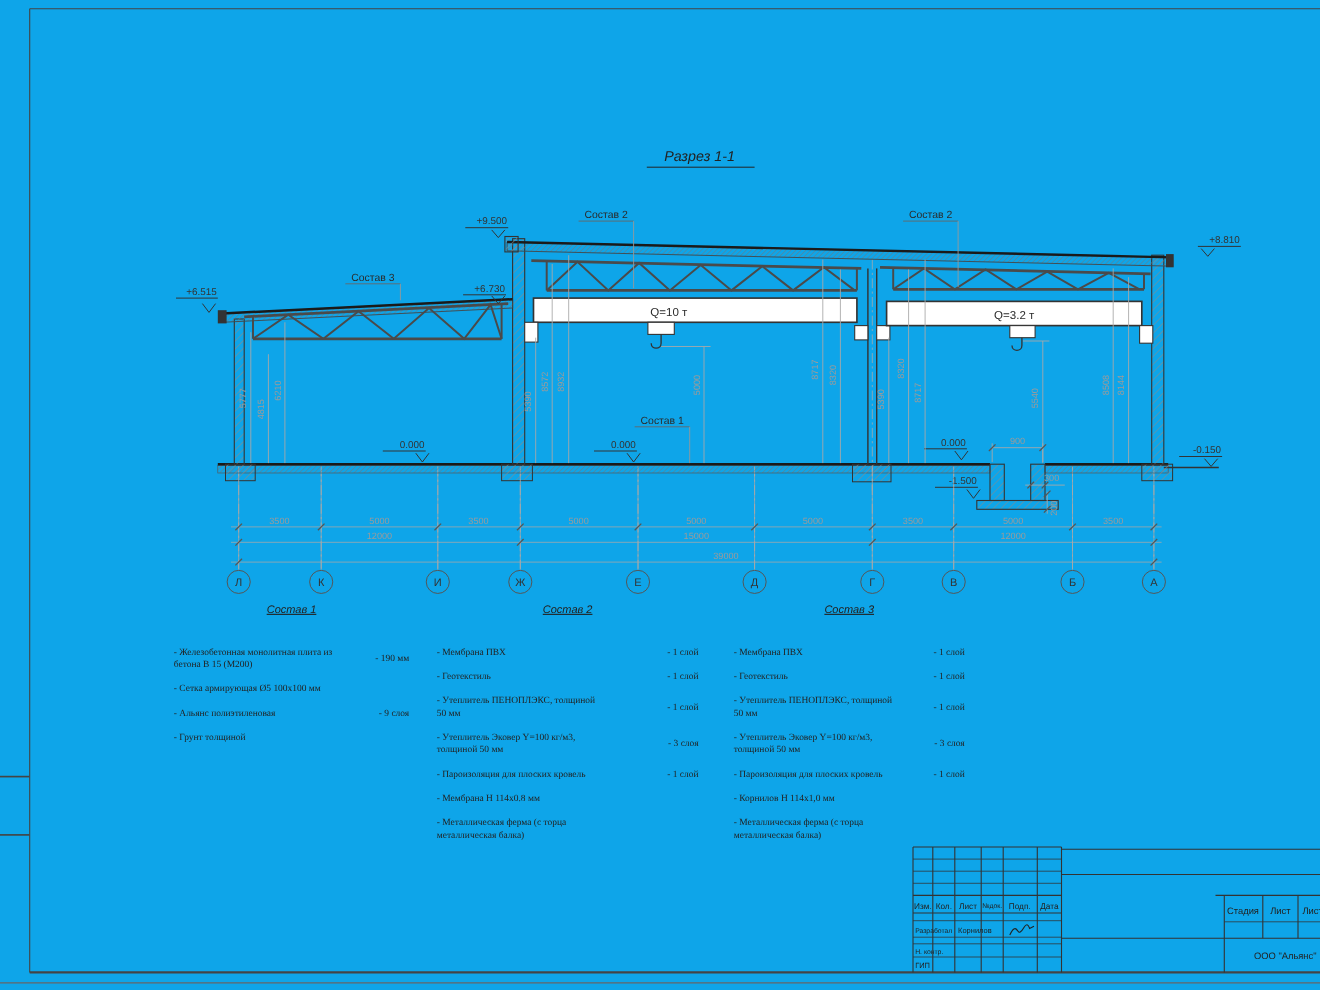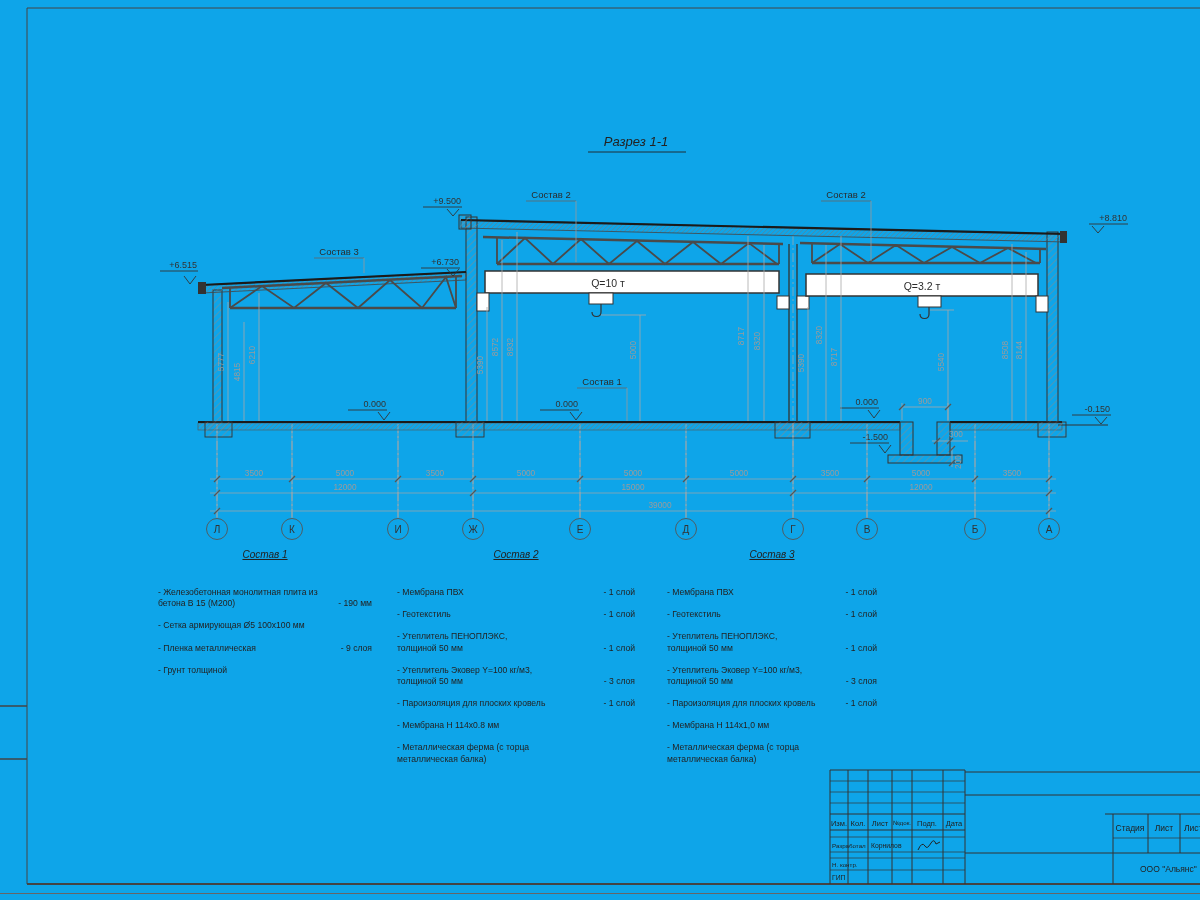--- a/index.html
+++ b/index.html
@@ -13,21 +13,21 @@
   .ax{fill:#333;font-size:10px;}
   .q{fill:#2b2b2b;font-size:10.5px;}
   .ttl{fill:#222;font-size:13px;font-style:italic;}
   .tb{fill:#222;font-size:7.5px;}
   .tbs{fill:#222;font-size:6.2px;}
   .tbm{fill:#222;font-size:6.8px;}
   .tbh{fill:#222;font-size:8.5px;}
   .comp{position:absolute;color:#222;font-size:8.6px;line-height:1.3;}
   .ct{font-style:italic;text-decoration:underline;text-align:center;font-size:10px;
       margin-bottom:26px;color:#222;}
-  .ci{display:flex;justify-content:space-between;align-items:flex-end;margin-bottom:11px;}
+  .ci{display:flex;justify-content:space-between;align-items:center;margin-bottom:11px;font-family:Liberation Serif, serif;}
   .nm{display:block;}
   .qt{white-space:nowrap;padding-left:4px;}
 </style>
 </head>
 <body>
 
 <div id="sheet">
 
 <svg width="1200" height="900" viewBox="0 0 1200 900">
   <defs>
@@ -421,21 +421,21 @@
   <div class="ct">Состав 1</div>
   <div class="ci">
         <span class="nm" style="width:162px">- Железобетонная  монолитная плита из бетона В 15 (М200)</span>
         <span class="qt">- 190 мм</span>
       </div>
   <div class="ci">
         <span class="nm" style="width:185px">- Сетка армирующая Ø5 100x100 мм</span>
         <span class="qt"></span>
       </div>
   <div class="ci">
-        <span class="nm" style="width:162px">- Пленка металлическая</span>
+        <span class="nm" style="width:162px">- Альянс полиэтиленовая</span>
         <span class="qt">-  9 слоя</span>
       </div>
   <div class="ci">
         <span class="nm" style="width:185px">- Грунт толщиной</span>
         <span class="qt"></span>
       </div>
 </div>
 
 <div class="comp" style="left:397px;top:548px;width:238px;">
   <div class="ct">Состав 2</div>
@@ -485,21 +485,21 @@
       </div>
   <div class="ci">
         <span class="nm" style="width:160px">- Утеплитель Эковер Y=100 кг/м3, толщиной 50 мм</span>
         <span class="qt">- 3 слоя</span>
       </div>
   <div class="ci">
         <span class="nm" style="width:152px">- Пароизоляция для плоских кровель</span>
         <span class="qt">- 1 слой</span>
       </div>
   <div class="ci">
-        <span class="nm" style="width:180px">- Мембрана Н 114х1,0 мм</span>
+        <span class="nm" style="width:180px">- Корнилов Н 114х1,0 мм</span>
         <span class="qt"></span>
       </div>
   <div class="ci">
         <span class="nm" style="width:160px">- Металлическая ферма (с торца металлическая балка)</span>
         <span class="qt"></span>
       </div>
 </div>
 
 </div>
 

